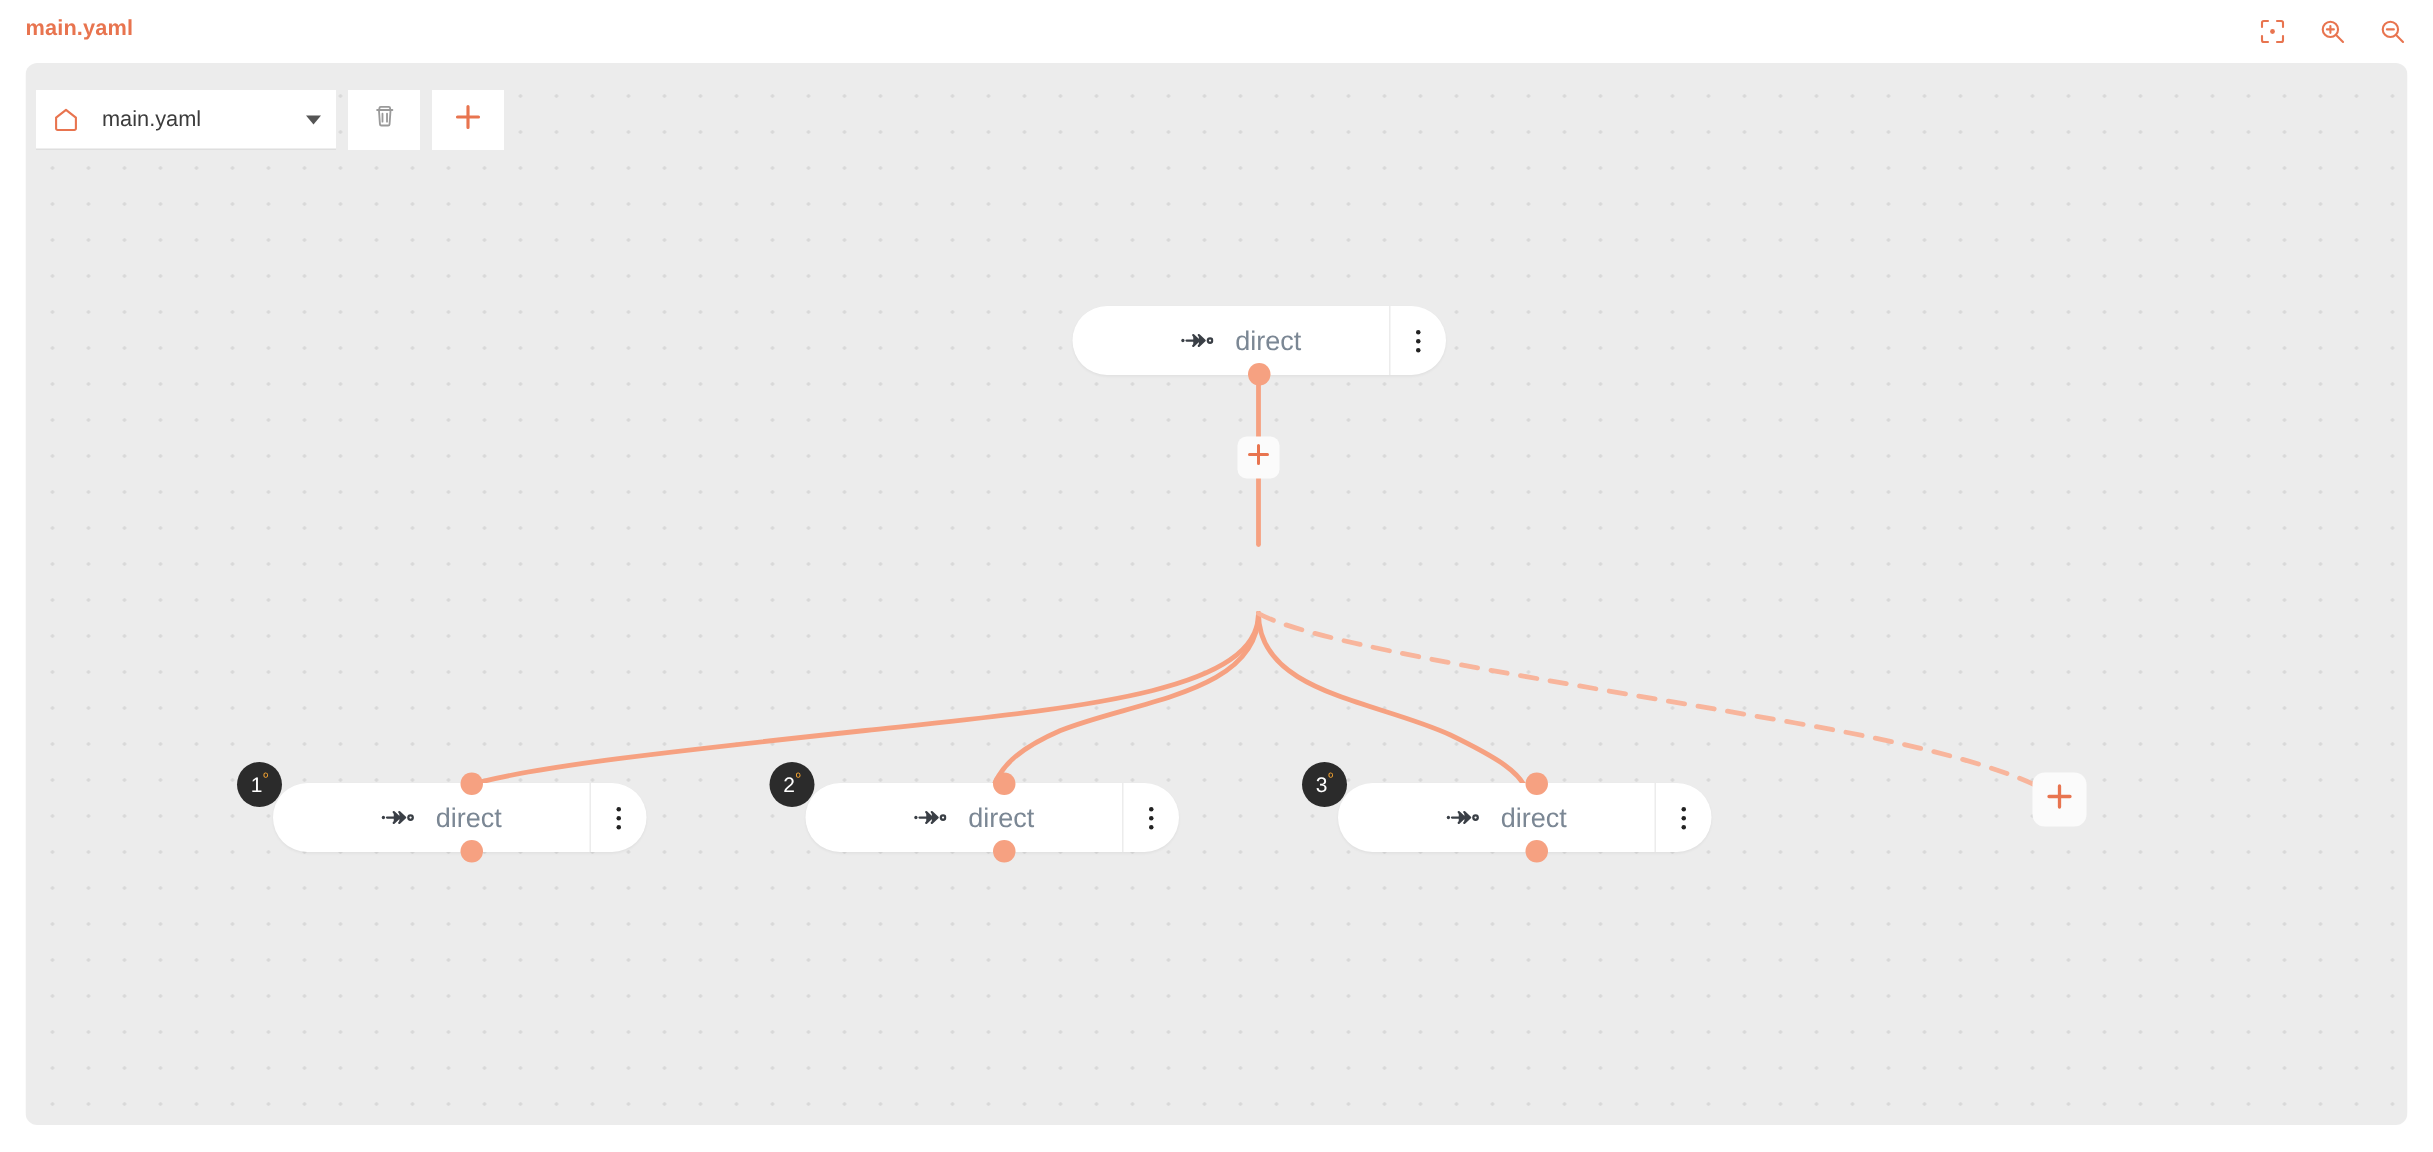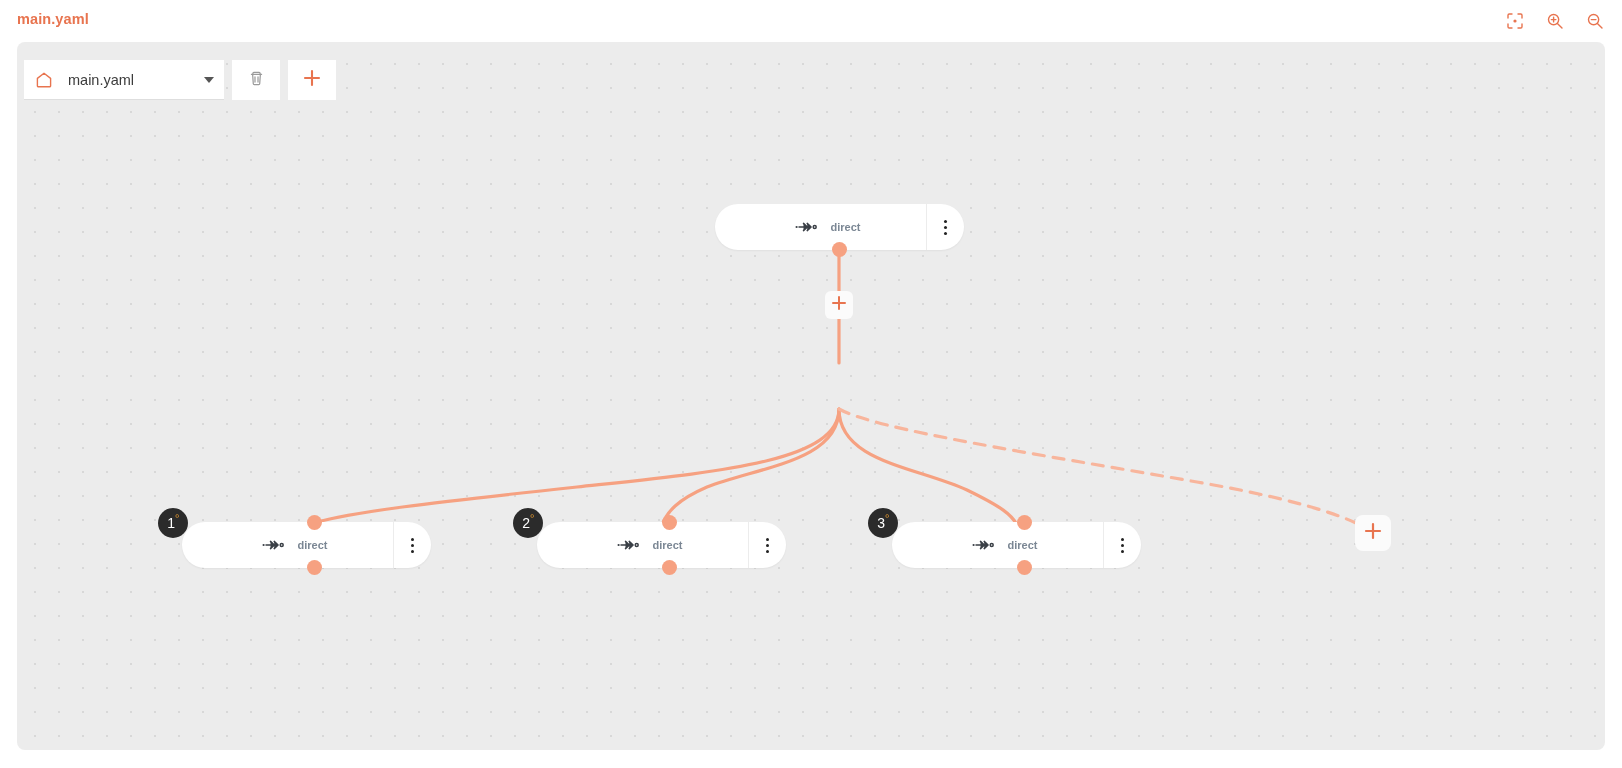--- a/index.html
+++ b/index.html
@@ -136,24 +136,23 @@
     gap: 14px;
     padding-left: 14px;
     cursor: move;
   }
   .node .node-icon {
     width: 22px; height: 22px;
     display: flex; align-items: center; justify-content: center;
     flex: 0 0 22px;
   }
   .node .node-label {
-    font-size: 11px;
+    font-size: 18px;
     color: #7b8794;
     white-space: nowrap;
-    font-weight: bold;
   }
   .node .node-menu {
     flex: 0 0 38px;
     height: 100%;
     border-left: 1px solid #ececec;
     display: flex;
     flex-direction: column;
     align-items: center;
     justify-content: center;
     gap: 3px;

